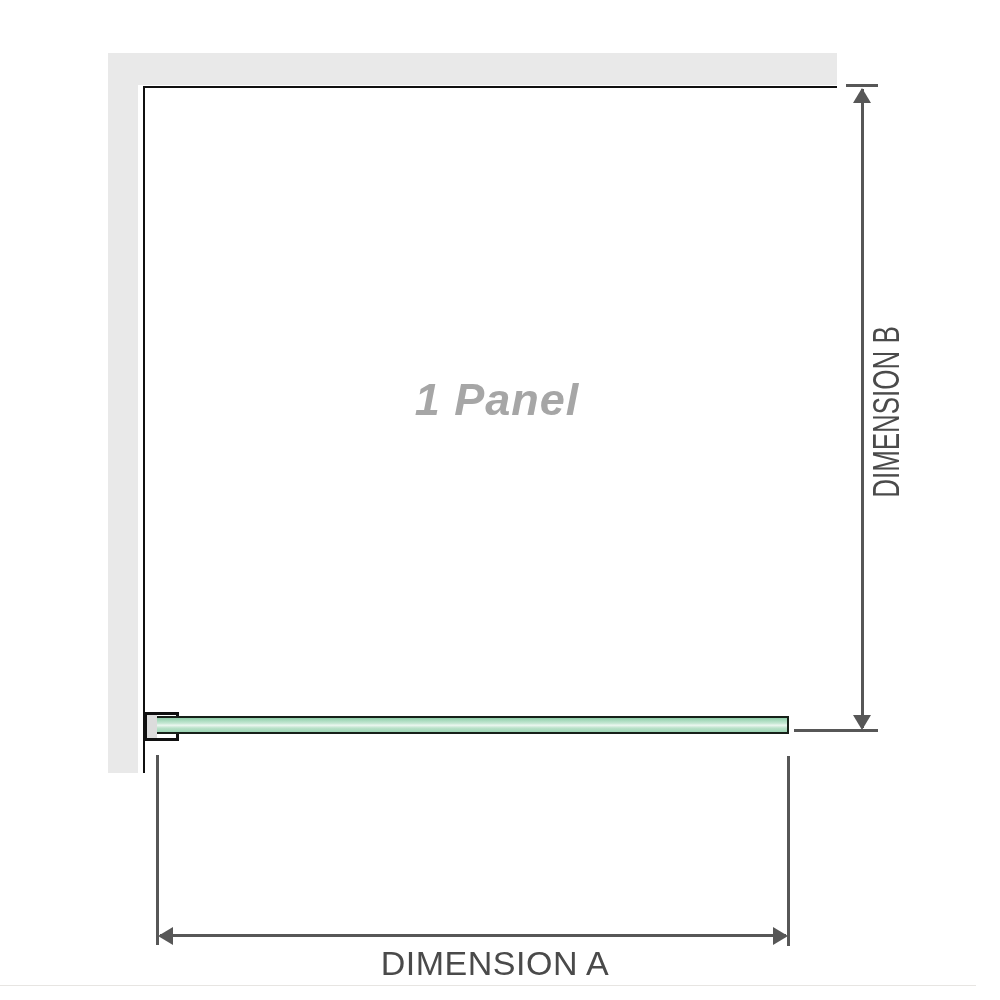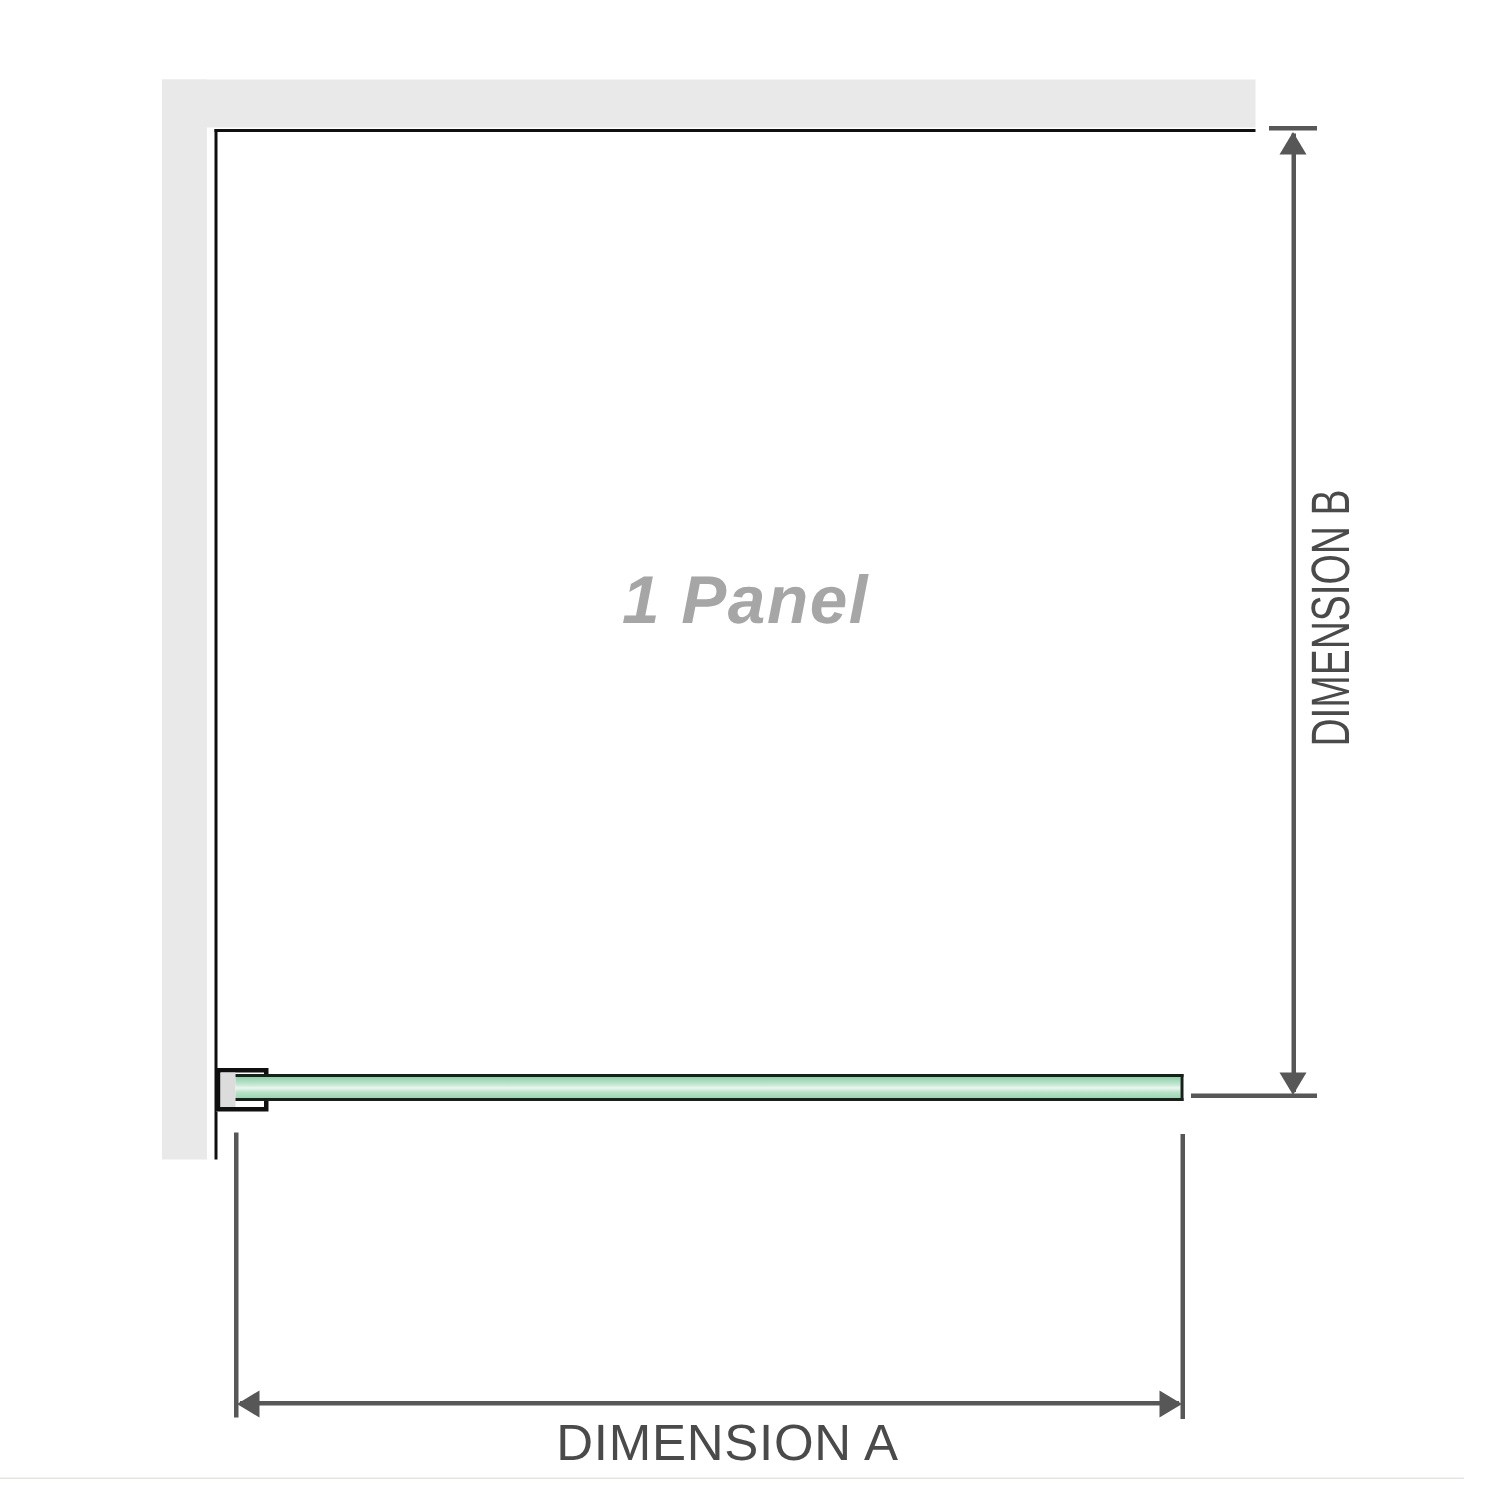--- a/index.html
+++ b/index.html
@@ -94,21 +94,21 @@
     border-left:15px solid var(--dim-line, #575757);
   }
 
   .dim-label {
     color: var(--dim-text, #4a4a4a);
     font-weight: 300;
     white-space: nowrap;
     z-index: 6;
   }
   .label-a {
-    left:485px; top:963px;
+    left:495px; top:963px;
     font-size: 34px;
     letter-spacing: 0.5px;
     transform: translate(-50%, -50%);
   }
   .label-b {
     left:887px; top:412px;
     font-size: 36px;
     transform: translate(-50%, -50%) rotate(-90deg) scaleX(0.72);
   }
 

